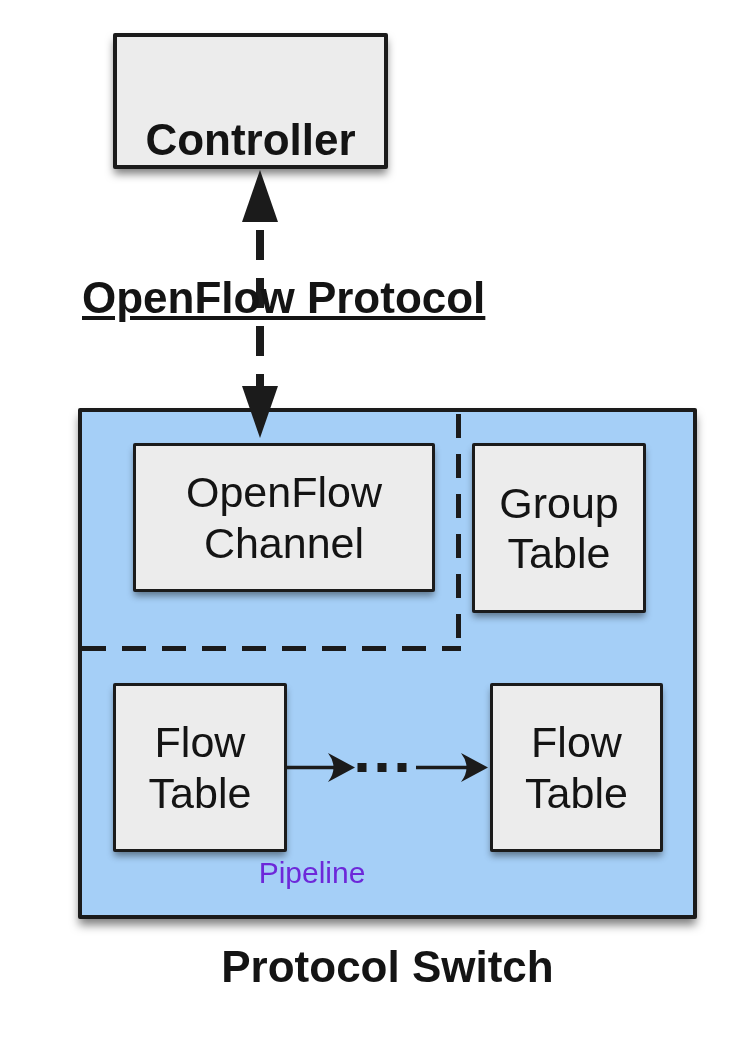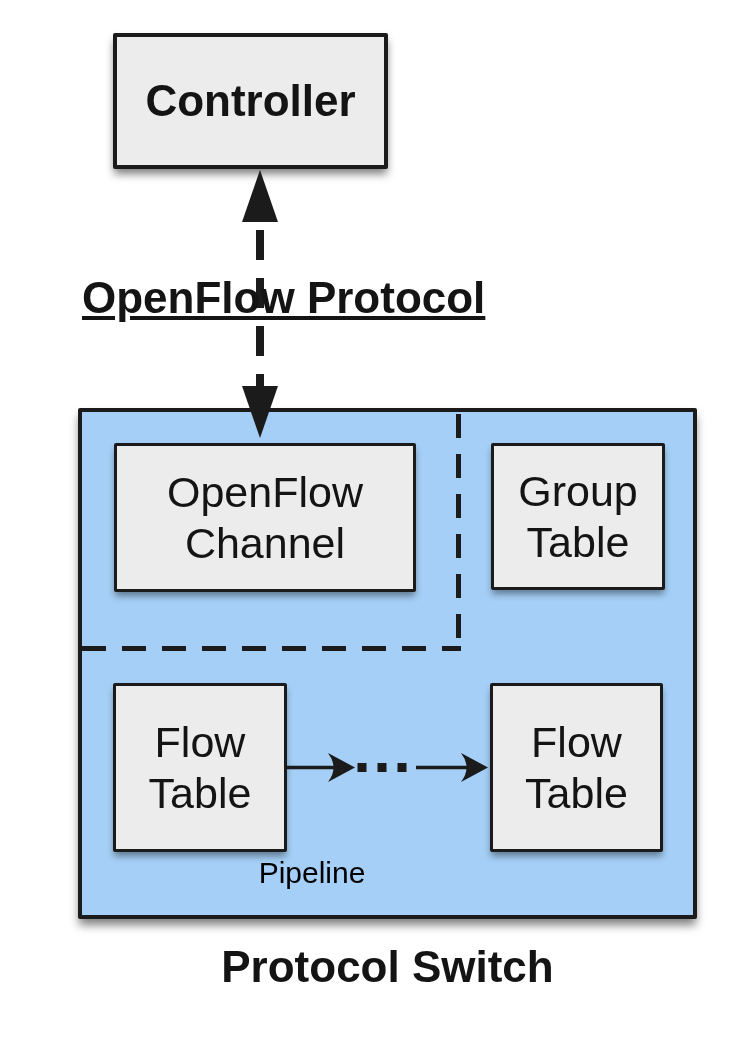--- a/index.html
+++ b/index.html
@@ -34,20 +34,21 @@
     line-height: 1.17;
     white-space: pre-line;
     color: #141414;
   }
   
   .controller {
     left: 113px; top: 33px;
     width: 275px; height: 136px;
     border-width: 4px;
     box-shadow: 0 6px 9px -1px rgba(0,0,0,0.5);
+    align-items: flex-end;
   }
   .controller .lbl {
     font-weight: bold;
     font-size: 44px;
     white-space: nowrap;
   }
   
   .protocol-arrow {
     position: absolute;
     left: 228px; top: 162px;
@@ -73,31 +74,31 @@
     border: 4px solid var(--line, #1b1b1b);
     border-radius: 2px;
     box-shadow: 0 7px 10px -1px rgba(0,0,0,0.5);
     z-index: 1;
   }
   .dividers, .flow-arrow {
     position: absolute;
   }
   .dividers { left: 0; top: 0; width: 611px; height: 503px; }
   .flow-arrow { left: 200px; top: 330px; width: 212px; height: 51px; }
-  .channel { left: 32px;  top: 31px;  width: 302px; height: 149px; }
-  .group   { left: 409px; top: 31px;  width: 174px; height: 147px; }
+  .channel { left: 51px;  top: 31px;  width: 302px; height: 149px; }
+  .group   { left: 390px; top: 31px;  width: 174px; height: 170px; }
   .flow1   { left: 31px;  top: 271px; width: 174px; height: 169px; }
   .flow2   { left: 408px; top: 271px; width: 173px; height: 169px; }
   .pipeline-label {
     position: absolute;
     left: 140px; top: 444px;
     width: 180px;
     text-align: center;
     font-size: 30px;
-    color: #000000;
+    color: #6d28d9;
   }
   .switch-title {
     position: absolute;
     left: 78px; top: 942px;
     width: 619px;
     text-align: center;
     font-size: 44px;
     font-weight: bold;
     white-space: nowrap;
   }

